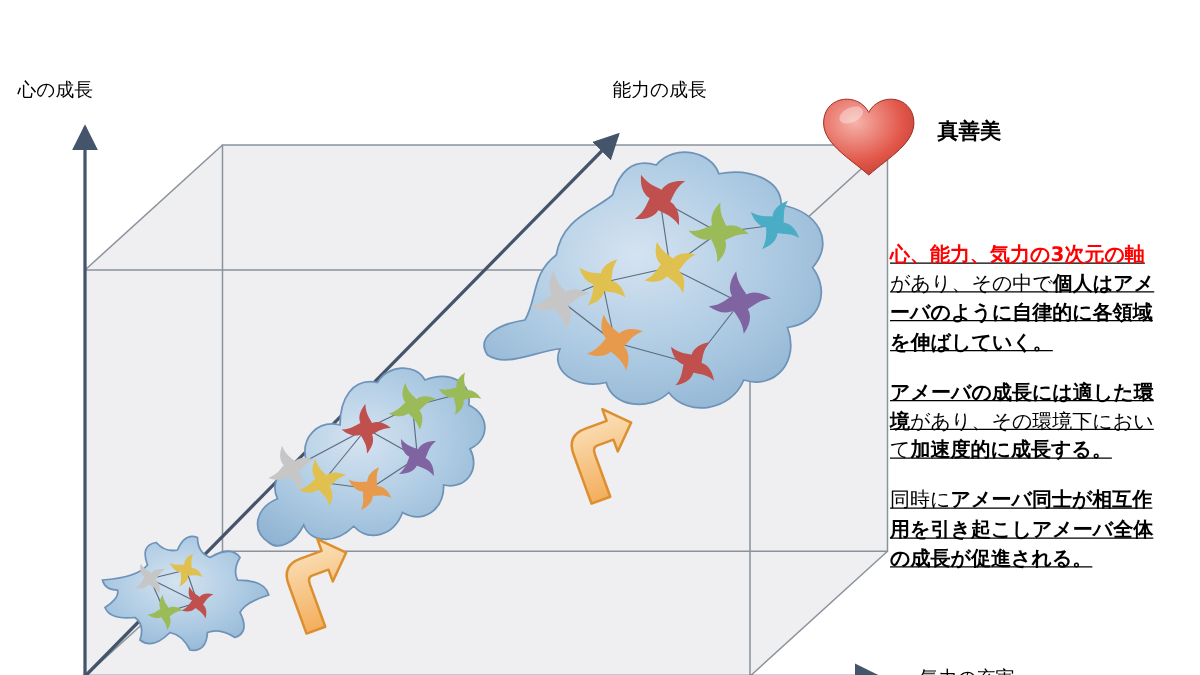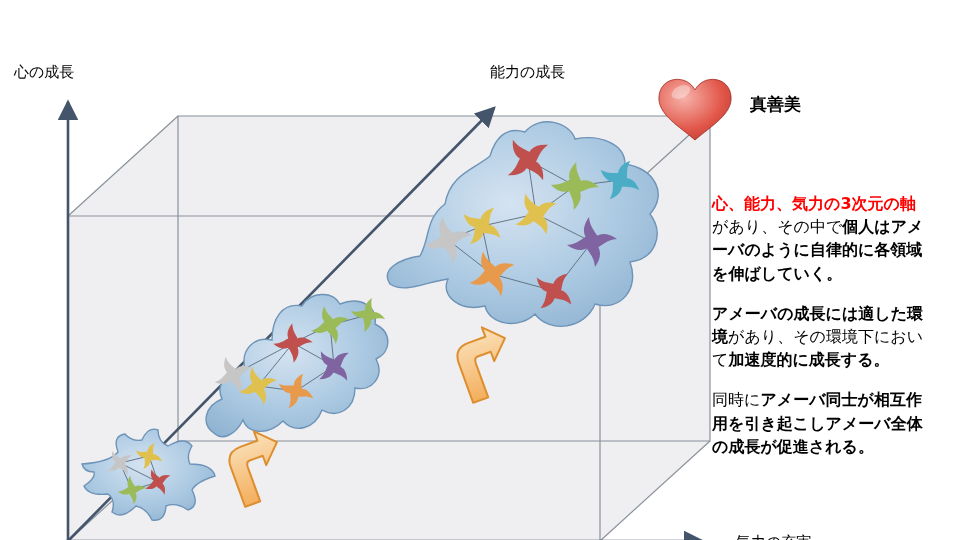--- a/index.html
+++ b/index.html
@@ -2,21 +2,21 @@
 <html><head>
 <meta charset="utf-8">
 <style>
   html,body{margin:0;padding:0;background:#fff;}
   body{font-family:"DejaVu Sans","Liberation Sans",sans-serif;}
   .stage{position:relative;width:960px;height:540px;background:#ffffff;overflow:hidden;margin-top:44px;}
   .stage svg{position:absolute;left:0;top:0;}
   svg text{font-family:"DejaVu Sans","Liberation Sans",sans-serif;fill:#000;}
   .axis-label{font-size:15px;}
   .heart-label{font-size:17px;font-weight:bold;}
-  .panel{position:absolute;left:712px;top:148px;width:216px;font-size:16px;line-height:1.45;color:#000;}
+  .panel{position:absolute;left:712px;top:148px;width:216px;font-size:16px;line-height:1.45;color:#000;text-decoration:underline;}
   .panel p{margin:0 0 17px 0;}
   .seg-red-bold{color:#FF0000;font-weight:bold;}
   .seg-bold{font-weight:bold;}
   .seg-normal{font-weight:normal;}
 </style>
 </head>
 <body>
 
 <div class="stage">
 

